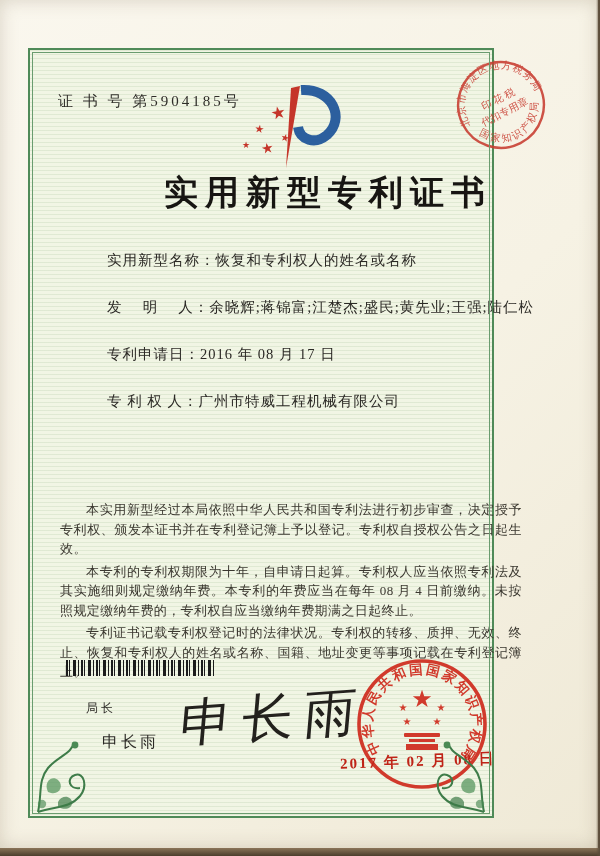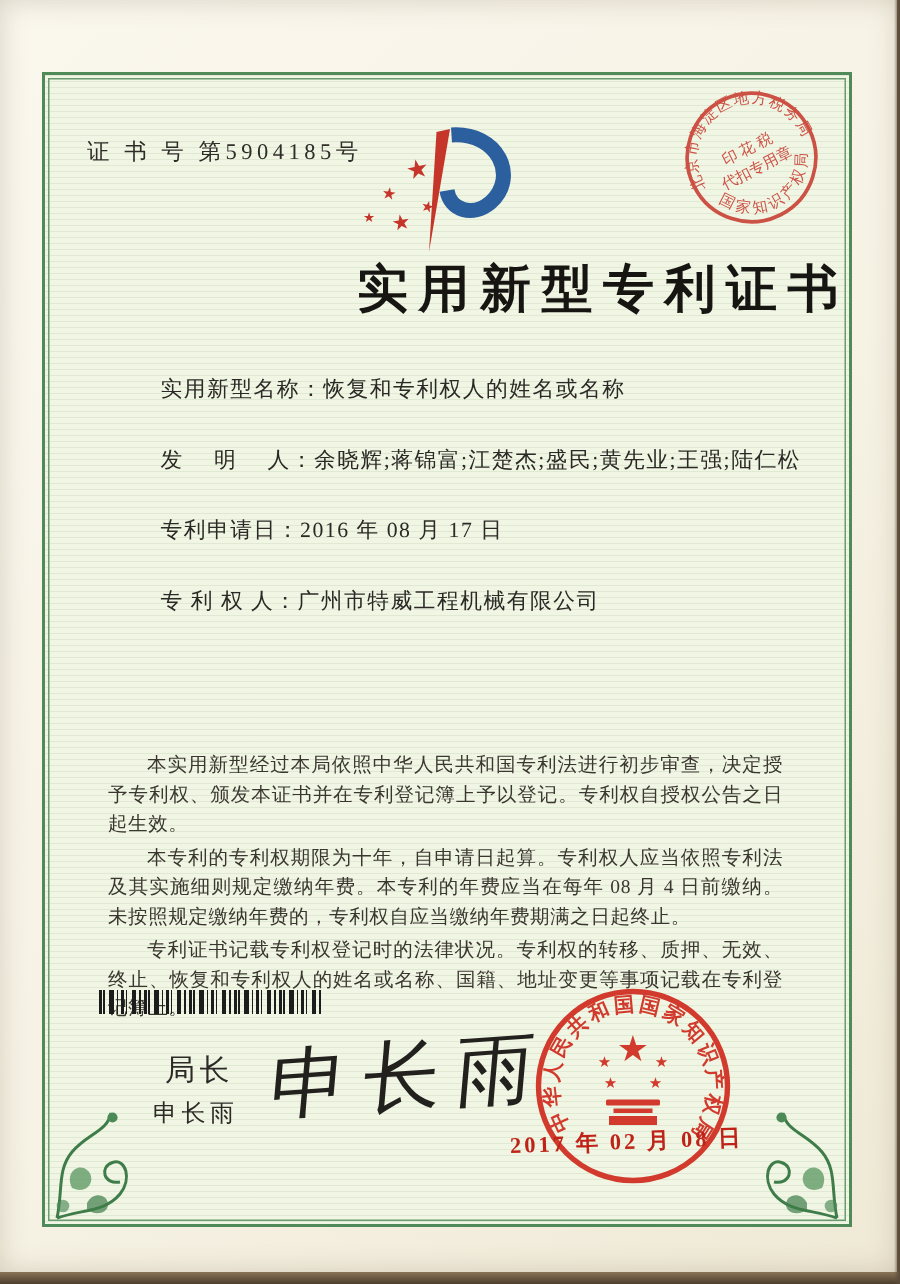--- a/index.html
+++ b/index.html
@@ -7,21 +7,21 @@
     width:600px;height:856px;position:relative;overflow:hidden;
     background:#6b5c4a;
     font-family:"Liberation Serif","DejaVu Serif",serif;
   }
   .paper{
     position:absolute;left:0;top:0;width:598px;height:848px;
     background:linear-gradient(135deg,#faf7ee 0%,#f6f2e4 55%,#efe9d6 100%);
     box-shadow:inset 0 0 18px rgba(120,100,70,.25);
   }
   .frame{
-    position:absolute;left:28px;top:48px;width:540px;height:770px;
+    position:absolute;left:28px;top:48px;width:466px;height:770px;
     border:2px solid #4f8a58;
     background:
       repeating-linear-gradient(180deg,rgba(130,170,120,.16) 0px,rgba(130,170,120,.16) 1px,rgba(0,0,0,0) 1px,rgba(0,0,0,0) 4px),
       #f1f5e4;
     box-sizing:border-box;
   }
   .frame::after{
     content:"";position:absolute;left:2px;top:2px;right:2px;bottom:2px;
     border:1px solid #6a9c6f;pointer-events:none;
   }
@@ -38,30 +38,30 @@
     position:absolute;left:0;top:120px;width:100%;text-align:right;
     font-size:34px;font-weight:bold;color:#171512;letter-spacing:7px;
   }
   .fields{position:absolute;left:30px;top:200px;width:460px;}
   .field-row{font-size:14.5px;color:#2b2925;letter-spacing:1px;line-height:20px;margin-bottom:27px;white-space:nowrap;}
   .field-label{color:#2b2925;margin-left:47px;}
   .paragraphs{
     position:absolute;left:30px;top:450px;width:462px;
     font-size:13px;line-height:19.5px;color:#3a372f;text-align:justify;letter-spacing:.4px;
   }
-  .paragraphs p{margin:0 0 3px 12px;text-indent:2em;}
+  .paragraphs p{margin:0 0 3px 0;text-indent:2em;}
   .barcode{
     position:absolute;left:36px;top:610px;width:150px;height:16px;
     background:repeating-linear-gradient(90deg,
       #1c1c1c 0,#1c1c1c 2px,rgba(0,0,0,0) 2px,rgba(0,0,0,0) 3px,
       #1c1c1c 3px,#1c1c1c 4px,rgba(0,0,0,0) 4px,rgba(0,0,0,0) 7px,
       #1c1c1c 7px,#1c1c1c 10px,rgba(0,0,0,0) 10px,rgba(0,0,0,0) 12px,
       #1c1c1c 12px,#1c1c1c 13px,rgba(0,0,0,0) 13px,rgba(0,0,0,0) 15px);
   }
-  .director-title{position:absolute;left:80px;top:650px;font-size:20px;color:#2c2a26;letter-spacing:3px;font-family:"Liberation Sans","DejaVu Sans",sans-serif;}
+  .director-title{position:absolute;left:56px;top:650px;font-size:12px;color:#2c2a26;letter-spacing:3px;font-family:"Liberation Sans","DejaVu Sans",sans-serif;}
   .director-name{position:absolute;left:72px;top:682px;font-size:16px;color:#2c2a26;letter-spacing:3px;font-family:"Liberation Sans","DejaVu Sans",sans-serif;}
   .signature{
     position:absolute;left:150px;top:632px;width:220px;
     font-size:52px;color:#23211d;letter-spacing:10px;
     transform:rotate(-4deg) skewX(-9deg);font-weight:400;white-space:nowrap;
   }
   .office-seal{position:absolute;left:317px;top:599px;width:150px;height:150px;opacity:.92;}
   .seal-date{
     position:absolute;left:310px;top:702px;font-size:15px;font-weight:bold;
     color:#bf2317;letter-spacing:2px;transform:rotate(-2deg);white-space:nowrap;

